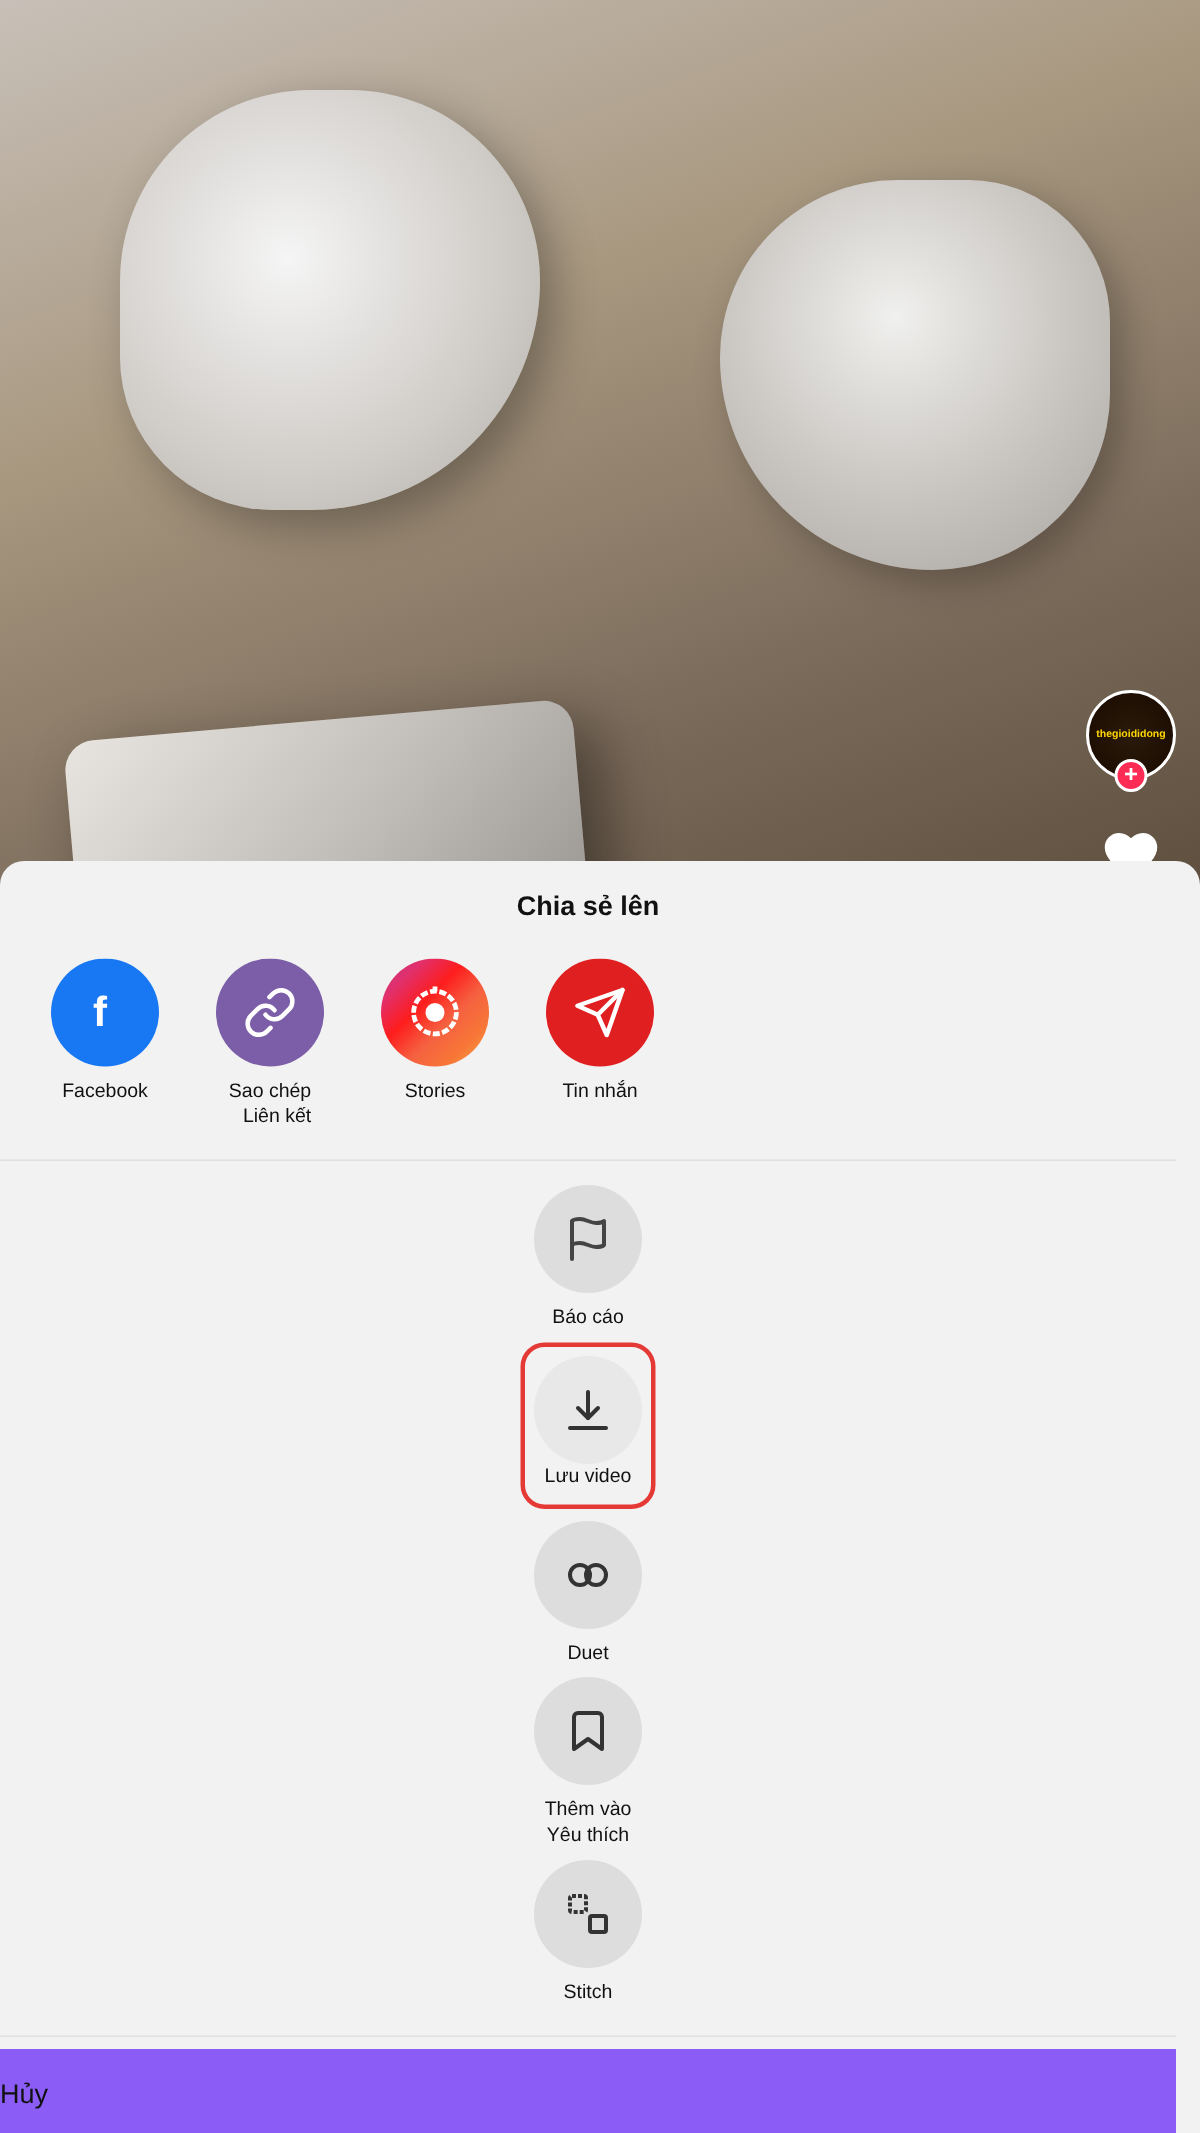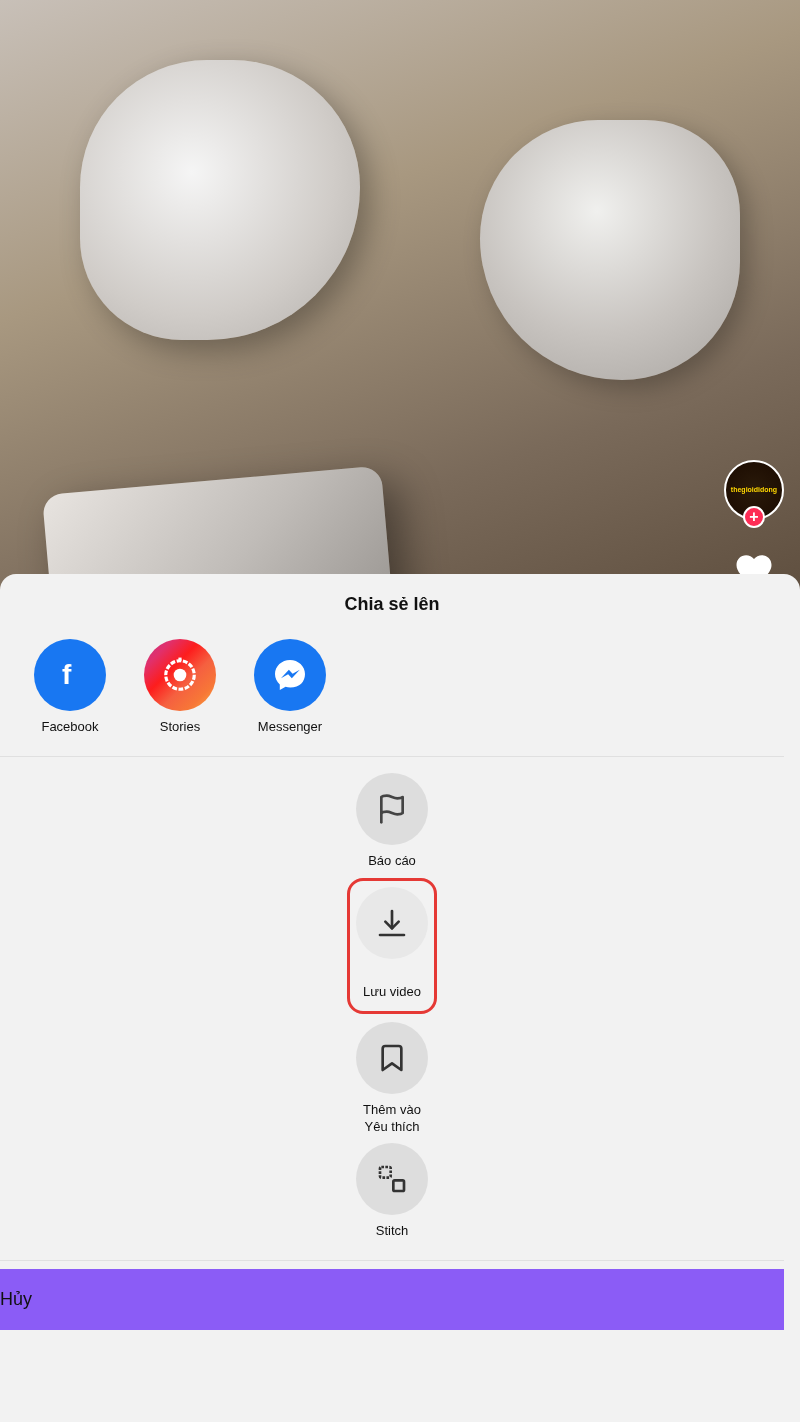--- a/index.html
+++ b/index.html
@@ -238,21 +238,21 @@
     }
 
     
     .luu-video-wrapper {
       border: 3px solid #e53935;
       border-radius: 16px;
       padding: 6px 6px 10px 6px;
       display: flex;
       flex-direction: column;
       align-items: center;
-      gap: 25px;
+      gap: 0;
       cursor: pointer;
       background: transparent;
     }
 
     
     .cancel-btn {
       width: 100%;
       text-align: left;
       font-size: 18px;
       font-weight: 500;
@@ -308,42 +308,52 @@
 
     <div class="share-item">
       <div class="share-icon-circle fb-icon">
         <svg width="36" height="36" viewBox="0 0 36 36" fill="none">
           <text x="10" y="27" font-size="28" font-weight="bold" fill="white">f</text>
         </svg>
       </div>
       <span class="share-label">Facebook</span>
     </div>
 
+    <div class="share-item">
+      <div class="share-icon-circle copy-icon">
+        <svg width="36" height="36" viewBox="0 0 24 24" fill="none">
+          <path d="M10 13a5 5 0 0 0 7.54.54l3-3a5 5 0 0 0-7.07-7.07l-1.72 1.71" stroke="white" stroke-width="2" stroke-linecap="round" stroke-linejoin="round"></path>
+          <path d="M14 11a5 5 0 0 0-7.54-.54l-3 3a5 5 0 0 0 7.07 7.07l1.71-1.71" stroke="white" stroke-width="2" stroke-linecap="round" stroke-linejoin="round"></path>
+        </svg>
+      </div>
+      <span class="share-label">Sao chép<br>Liên kết</span>
+    </div>
 
     <div class="share-item">
       <div class="share-icon-circle stories-icon">
         <svg width="38" height="38" viewBox="0 0 24 24" fill="none">
           <circle cx="12" cy="12" r="9" stroke="white" stroke-width="2" stroke-dasharray="3 1"></circle>
           <circle cx="12" cy="12" r="4" fill="white"></circle>
           <line x1="12" y1="3" x2="12" y2="1" stroke="white" stroke-width="2"></line>
           <text x="8.5" y="15" font-size="10" font-weight="bold" fill="white">+</text>
         </svg>
       </div>
       <span class="share-label">Stories</span>
     </div>
 
-
     <div class="share-item">
-      <div class="share-icon-circle messenger-icon">
+      <div class="share-icon-circle direct-icon">
         <svg width="36" height="36" viewBox="0 0 24 24" fill="none">
-          <path d="M12 2C6.48 2 2 6.18 2 11.33c0 2.76 1.23 5.23 3.2 6.96V22l3.84-2.1c1.01.28 2.07.43 3.16.43C18.52 20.33 22 16.48 22 11.33S17.52 2 12 2zm1.22 12.13l-2.46-2.62-4.8 2.62 5.28-5.6 2.52 2.62 4.74-2.62-5.28 5.6z" fill="white"></path>
-        </svg>
-      </div>
-      <span class="share-label">Messenger</span>
-    </div>
+          <polygon points="22,2 11,13" stroke="white" stroke-width="2" stroke-linecap="round" stroke-linejoin="round"></polygon>
+          <polygon points="22,2 15,22 11,13 2,9 22,2" stroke="white" stroke-width="2" stroke-linecap="round" stroke-linejoin="round" fill="none"></polygon>
+        </svg>
+      </div>
+      <span class="share-label">Tin nhắn</span>
+    </div>
+
   </div>
 
   <div class="divider"></div>
 
   <div class="action-row" style="margin-top:16px;">
 
     <div class="action-item">
       <div class="action-icon-circle">
         <svg width="32" height="32" viewBox="0 0 24 24" fill="none">
           <path d="M4 15s1-1 4-1 5 2 8 2 4-1 4-1V3s-1 1-4 1-5-2-8-2-4 1-4 1z" stroke="#444" stroke-width="2" stroke-linecap="round" stroke-linejoin="round"></path>
@@ -359,20 +369,29 @@
           <svg width="32" height="32" viewBox="0 0 24 24" fill="none">
             <path d="M12 3v13" stroke="#333" stroke-width="2" stroke-linecap="round"></path>
             <path d="M7 11l5 5 5-5" stroke="#333" stroke-width="2" stroke-linecap="round" stroke-linejoin="round"></path>
             <path d="M3 21h18" stroke="#333" stroke-width="2" stroke-linecap="round"></path>
           </svg>
         </div>
         <span class="action-label">Lưu video</span>
       </div>
     </div>
 
+    <div class="action-item">
+      <div class="action-icon-circle">
+        <svg width="32" height="32" viewBox="0 0 24 24" fill="none">
+          <circle cx="8" cy="12" r="5" stroke="#333" stroke-width="2"></circle>
+          <circle cx="16" cy="12" r="5" stroke="#333" stroke-width="2"></circle>
+        </svg>
+      </div>
+      <span class="action-label">Duet</span>
+    </div>
 
     <div class="action-item">
       <div class="action-icon-circle">
         <svg width="32" height="32" viewBox="0 0 24 24" fill="none">
           <path d="M19 21l-7-5-7 5V5a2 2 0 0 1 2-2h10a2 2 0 0 1 2 2z" stroke="#333" stroke-width="2" stroke-linecap="round" stroke-linejoin="round"></path>
         </svg>
       </div>
       <span class="action-label">Thêm vào<br>Yêu thích</span>
     </div>
 

